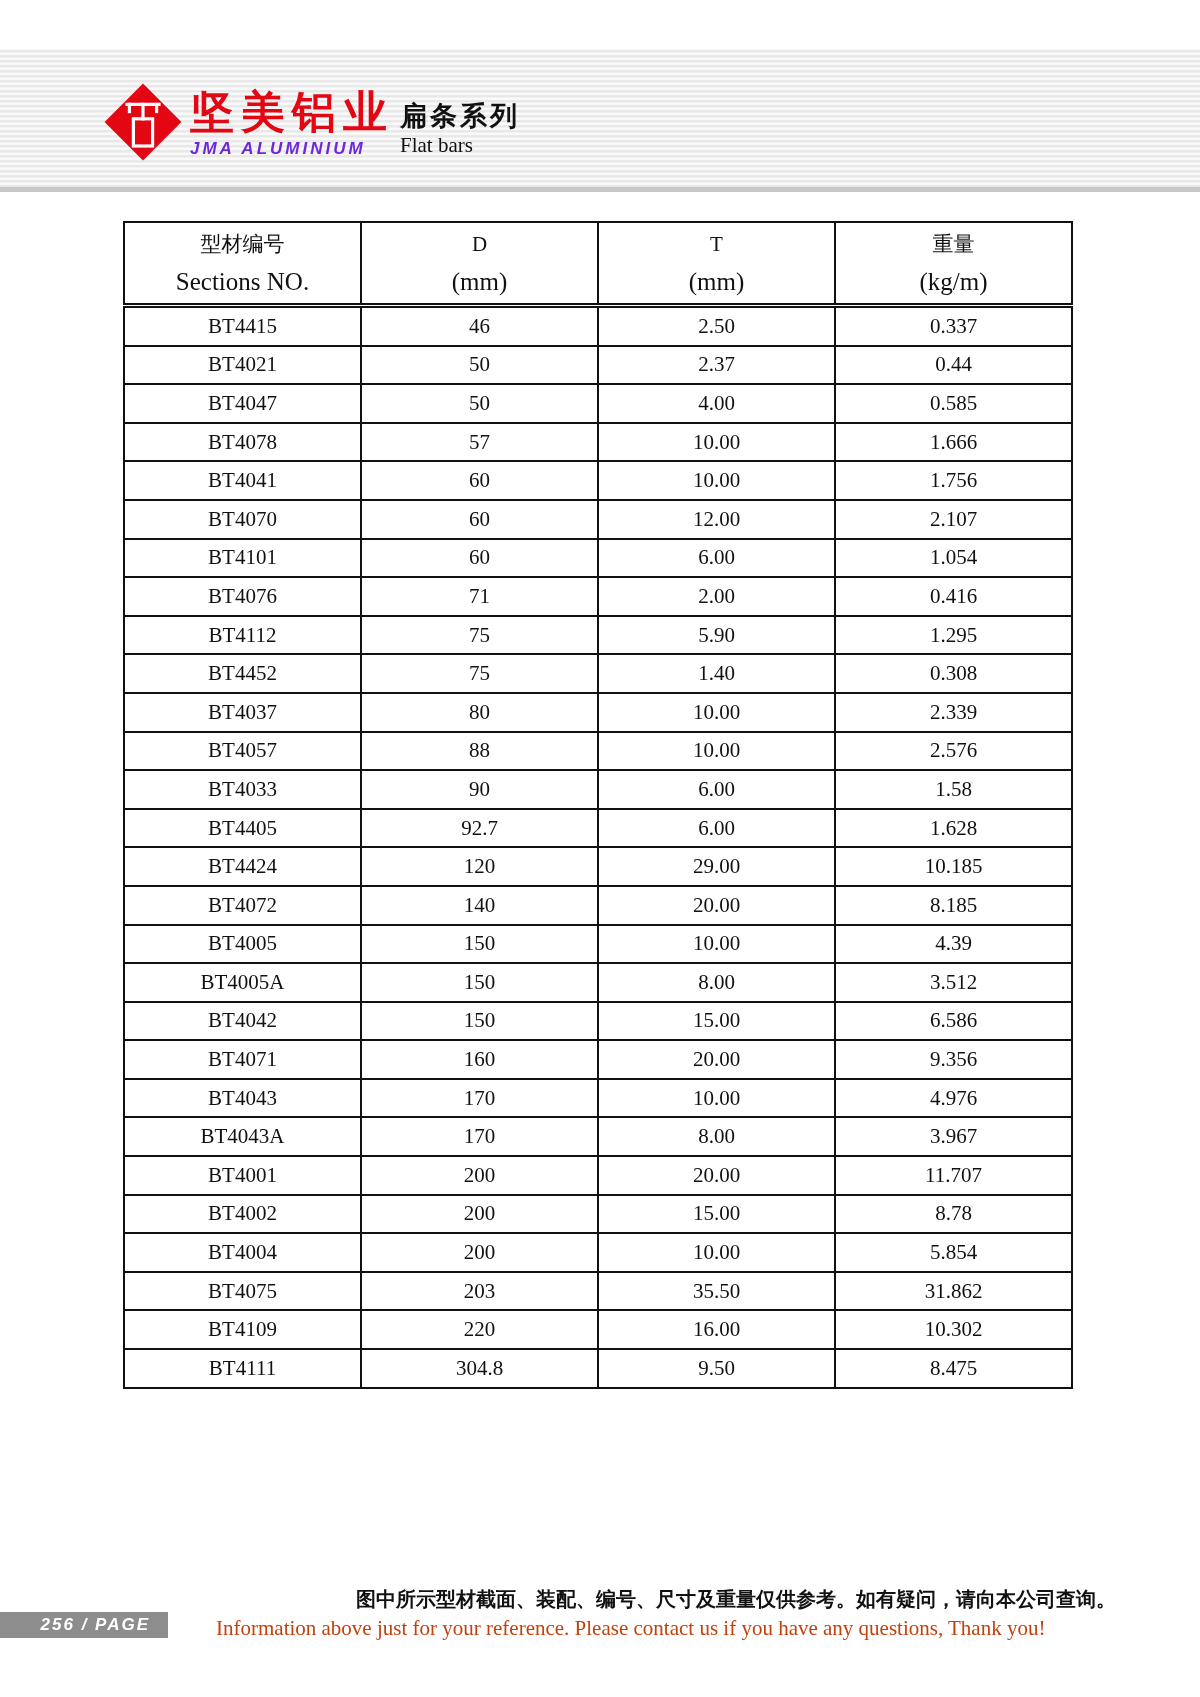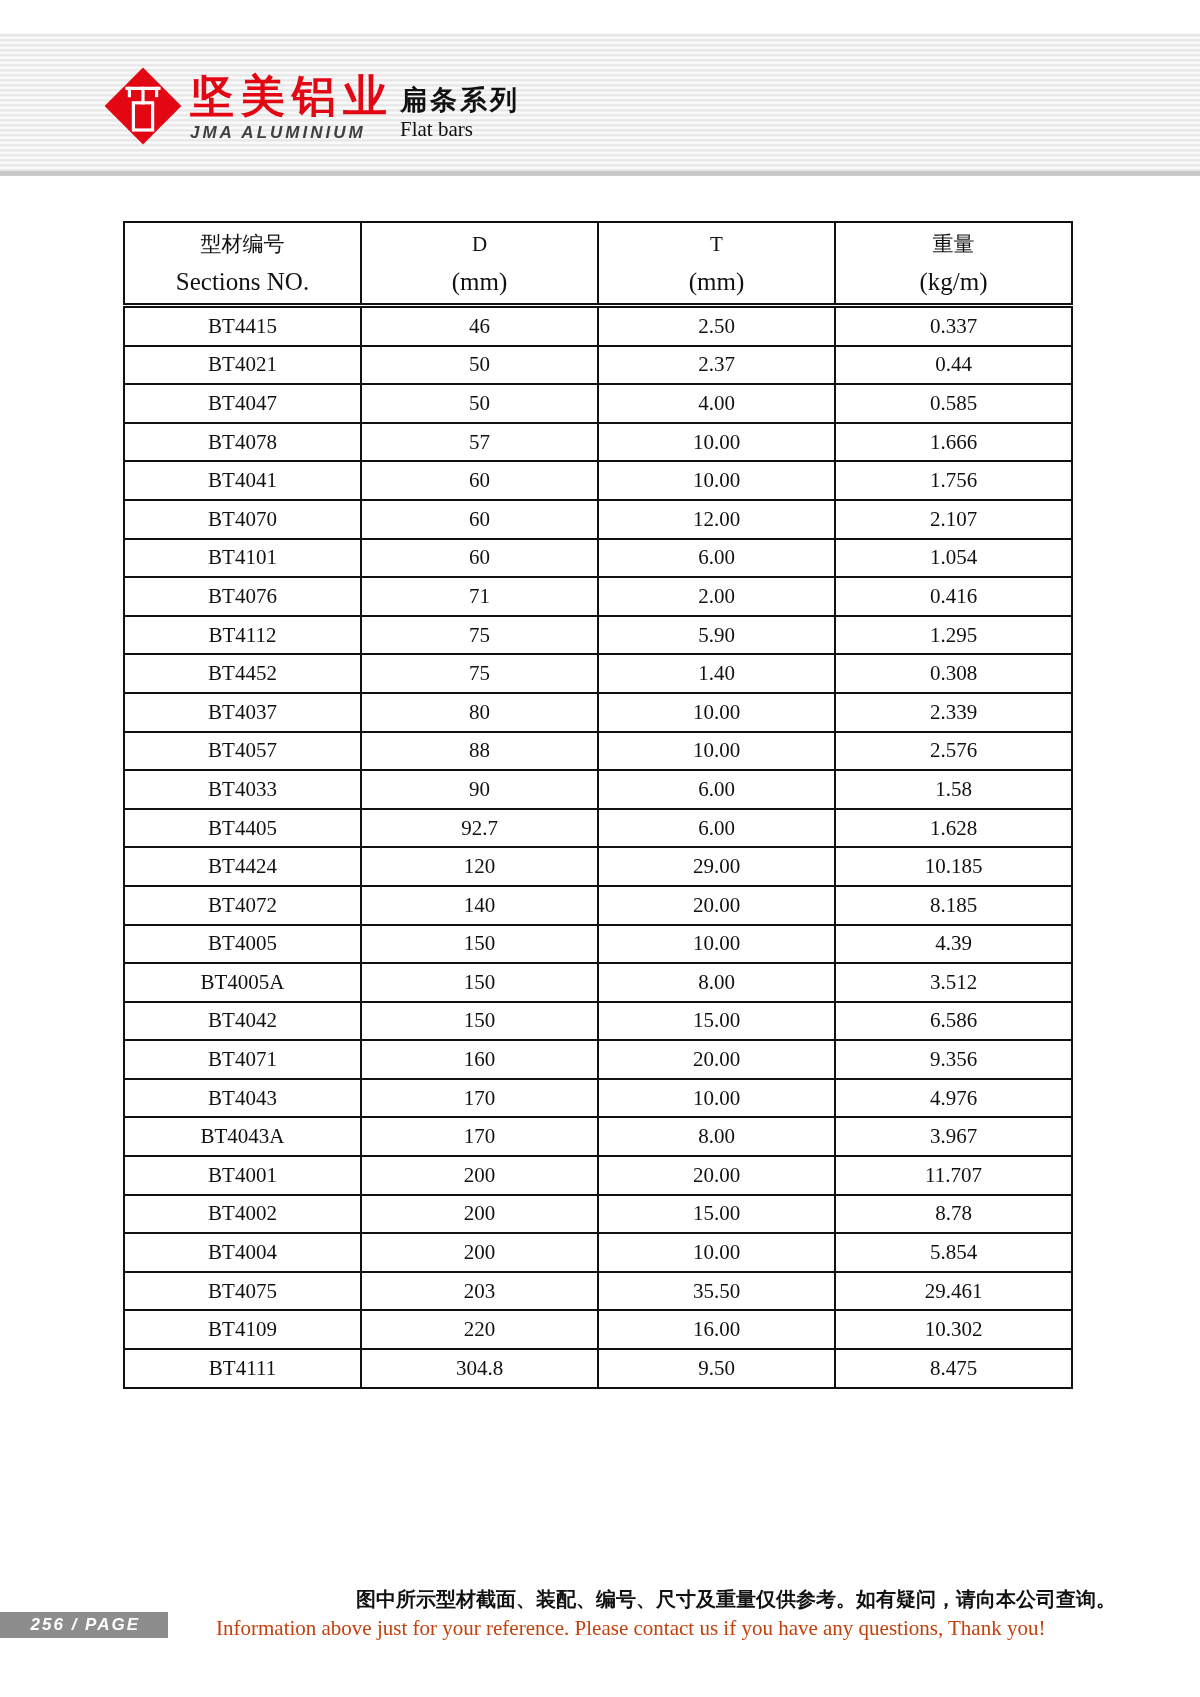--- a/index.html
+++ b/index.html
@@ -14,21 +14,21 @@
 
   
   .stripe-band {
     position:absolute; left:0; top:33px; width:1200px; height:138px;
     background:repeating-linear-gradient(
       180deg,
       #ffffff 0px, #f2f2f2 1px, #e2e2e2 2px, #f6f6f6 4px, #ffffff 5px
     );
     border-bottom:5px solid #c8c8c8;
   }
-  .masthead { position:absolute; left:0; top:0; width:1200px; height:216px; }
+  .masthead { position:absolute; left:0; top:16px; width:1200px; height:216px; }
 
   .logo-mark { position:absolute; left:103px; top:66px; width:80px; height:80px; }
 
   .brand-text { position:absolute; left:190px; top:70px; }
   .brand-cn {
     font-family:"Liberation Sans", sans-serif;
     font-size:44px; font-weight:bold; letter-spacing:7px;
     line-height:52px; white-space:nowrap;
   }
   .brand-en {
@@ -68,21 +68,21 @@
   .h-line1 { font-size:21px; line-height:30px; }
   .h-line2 { font-size:25px; line-height:30px; margin-top:8px; }
 
   
   .page-badge {
     position:absolute; left:0; top:1612px;
     width:168px; height:26px; line-height:26px;
     background:#8d8d8d; color:#ffffff;
     font-family:"Liberation Sans", sans-serif;
     font-size:17px; font-weight:bold; font-style:italic;
-    text-align:right; padding-right:28px; box-sizing:border-box;
+    text-align:right; padding-right:18px; box-sizing:border-box;
     letter-spacing:2px;
   }
   .footer-notes { position:absolute; left:176px; top:1585px; width:940px; }
   .note-cn {
     font-family:"Liberation Sans", sans-serif;
     font-size:20px; font-weight:bold; color:#111;
     line-height:29px; white-space:nowrap;text-align:right;
   }
   .note-en {
     font-family:"Liberation Serif", serif;
@@ -103,21 +103,21 @@
         <line x1="30" y1="28" x2="70" y2="28"></line>
         <line x1="33" y1="28" x2="33" y2="37"></line>
         <line x1="67" y1="28" x2="67" y2="37"></line>
         <line x1="50" y1="28" x2="50" y2="46"></line>
         <rect x="38" y="46" width="24" height="34"></rect>
       </g>
     </svg>
 
     <div class="brand-text">
       <div class="brand-cn" style="color:#e30613">坚美铝业</div>
-      <div class="brand-en" style="color:#404040">JMA ALUMINIUM</div>
+      <div class="brand-en" style="color:#6d28d9">JMA ALUMINIUM</div>
     </div>
 
     <div class="series-block">
       <div class="series-cn">扁条系列</div>
       <div class="series-en">Flat bars</div>
     </div>
   </div>
 
   <div class="table-wrap">
     <table class="spec-table">
@@ -289,21 +289,21 @@
           <tr>
             <td>BT4004</td>
             <td>200</td>
             <td>10.00</td>
             <td>5.854</td>
           </tr>
           <tr>
             <td>BT4075</td>
             <td>203</td>
             <td>35.50</td>
-            <td>29.461</td>
+            <td>31.862</td>
           </tr>
           <tr>
             <td>BT4109</td>
             <td>220</td>
             <td>16.00</td>
             <td>10.302</td>
           </tr>
           <tr>
             <td>BT4111</td>
             <td>304.8</td>

